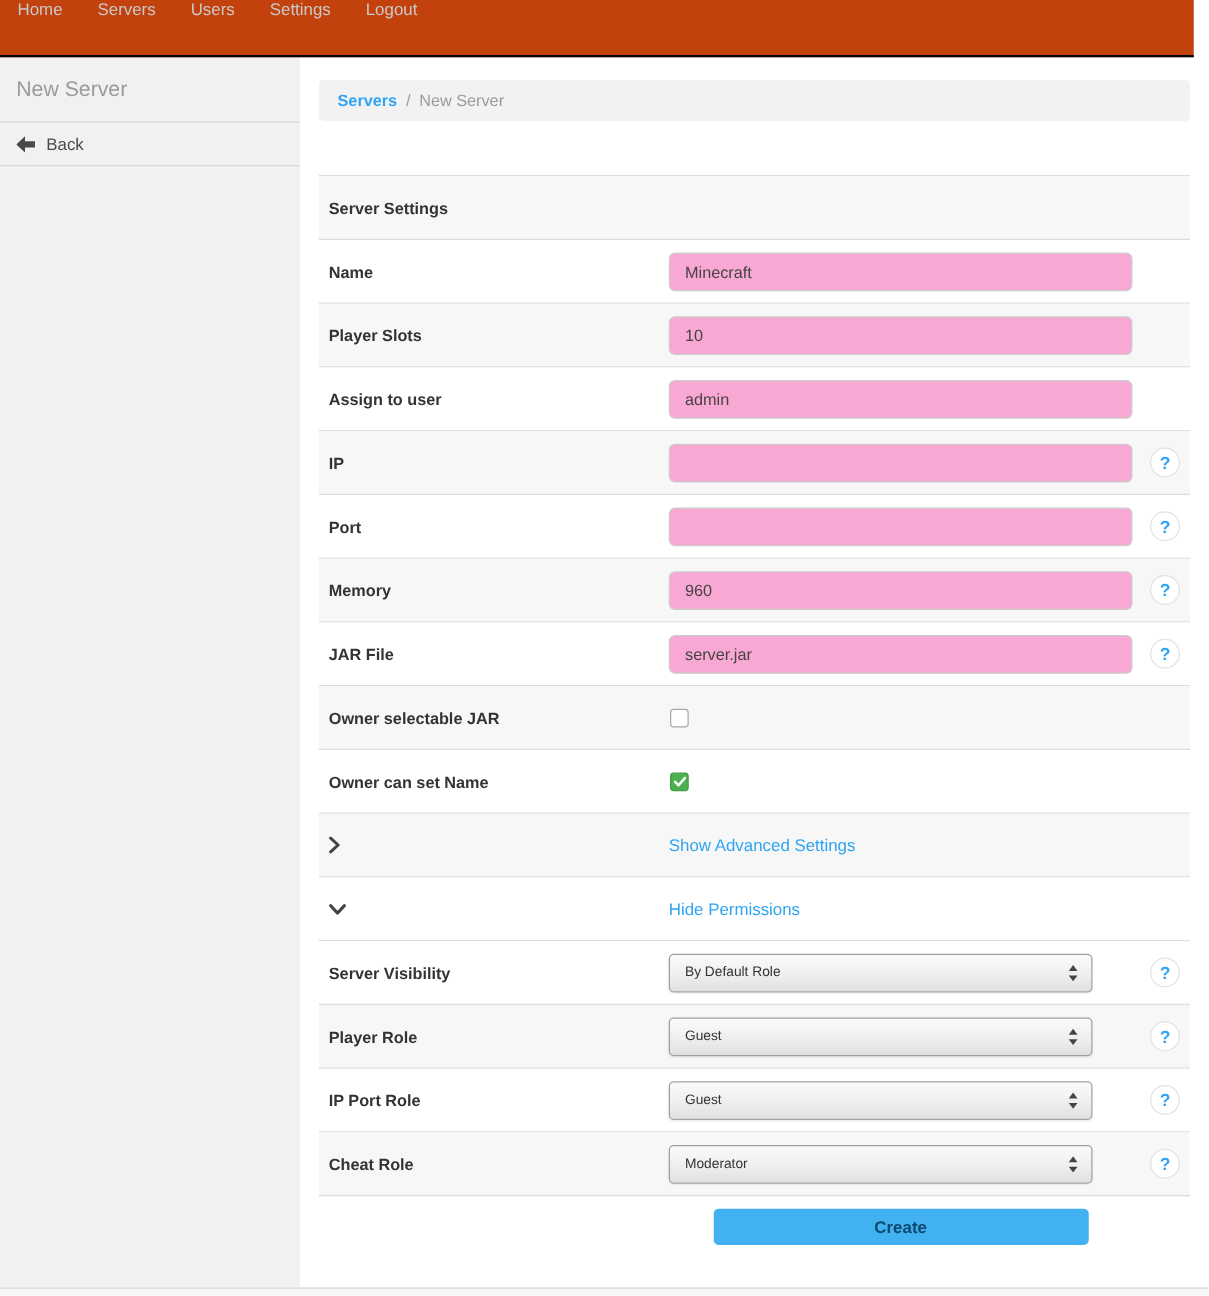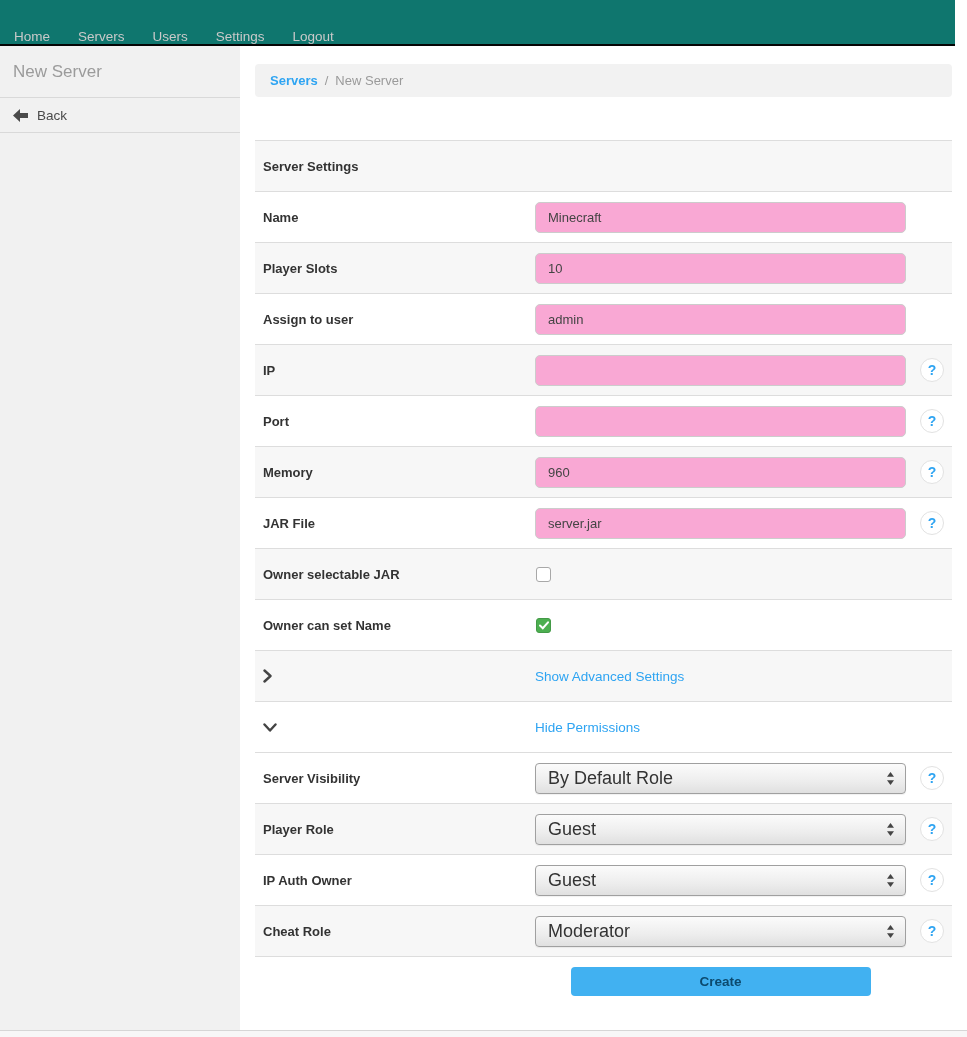--- a/index.html
+++ b/index.html
@@ -4,22 +4,22 @@
 <style>
   html,body{margin:0;padding:0;}
   body{
     width:967px;height:1037px;position:relative;overflow:hidden;
     background:#fff;font-family:"Liberation Sans",sans-serif;
     -webkit-font-smoothing:antialiased;
   }
   
   .navbar{
     position:absolute;top:0;left:0;right:12px;height:46px;box-sizing:border-box;
-    background:#0f766e;border-bottom:2px solid #050505;
-    display:flex;align-items:flex-end;padding-left:14px;
+    background:#c2410c;border-bottom:2px solid #050505;
+    display:flex;align-items:flex-start;padding-left:14px;
   }
   .nav-item{color:#c9c9c9;font-size:13.5px;padding:0 14px;cursor:pointer;white-space:nowrap;}
   .nav-item:first-child{padding-left:0;}
   
   .sidebar{position:absolute;top:46px;left:0;width:240px;bottom:7px;background:#f1f1f1;}
   .sidebar-title{
     height:52px;box-sizing:border-box;display:flex;align-items:center;
     padding-left:13px;font-size:17px;color:#9b9b9b;border-bottom:1px solid #d9d9d9;
   }
   .back-row{
@@ -49,24 +49,24 @@
     padding:0 12px;font-size:13px;color:#444;background:#f9a8d4;font-family:inherit;outline:none;
   }
   .checkbox{
     width:15px;height:15px;box-sizing:border-box;border:1px solid #a8a8a8;border-radius:3px;
     background:#fff;margin-left:1px;cursor:pointer;display:flex;align-items:center;justify-content:center;
   }
   .checkbox.checked{background:#4caf50;border-color:#439a47;}
   .toggle-link{color:#2ea4f2;font-size:13.5px;cursor:pointer;}
   .chev{display:flex;align-items:center;cursor:pointer;}
   .select{
-    width:371px;height:31px;box-sizing:border-box;border:1px solid #a0a0a0;border-radius:4px;
+    width:339px;height:31px;box-sizing:border-box;border:1px solid #a0a0a0;border-radius:4px;
     background:linear-gradient(180deg,#fbfbfb 0%,#ededed 60%,#e0e0e0 100%);
     display:flex;align-items:center;justify-content:space-between;
-    padding:0 10px 0 12px;font-size:18px;color:#333;cursor:pointer;
+    padding:0 10px 0 12px;font-size:11px;color:#333;cursor:pointer;
     box-shadow:0 1px 1px rgba(0,0,0,.06);
   }
   .sel-arrows{display:flex;align-items:center;}
   .help-circle{
     width:24px;height:24px;box-sizing:border-box;margin-left:14px;border:1px solid #e2e2e2;
     border-radius:50%;background:#fff;display:flex;align-items:center;justify-content:center;
     color:#2ea4f2;font-weight:bold;font-size:14px;cursor:pointer;
   }
   .create-row{margin:10px 15px 0;display:flex;}
   .create-spacer{width:280px;flex:none;}
@@ -269,21 +269,21 @@
               </svg>
             </span>
           </div>
         </div>
         <div class="cell-help">
           <span class="help-circle">?</span>
         </div>
       </div>
       <div class="row">
         <div class="cell-label">
-          <span>IP Auth Owner</span>
+          <span>IP Port Role</span>
         </div>
         <div class="cell-field">
           <div class="select">
             <span>Guest</span>
             <span class="sel-arrows">
               <svg width="9" height="13" viewBox="0 0 9 13">
                 <path d="M4.5 0 L8 4.7 L1 4.7 Z" fill="#444"></path>
                 <path d="M4.5 13 L1 8.3 L8 8.3 Z" fill="#444"></path>
               </svg>
             </span>

